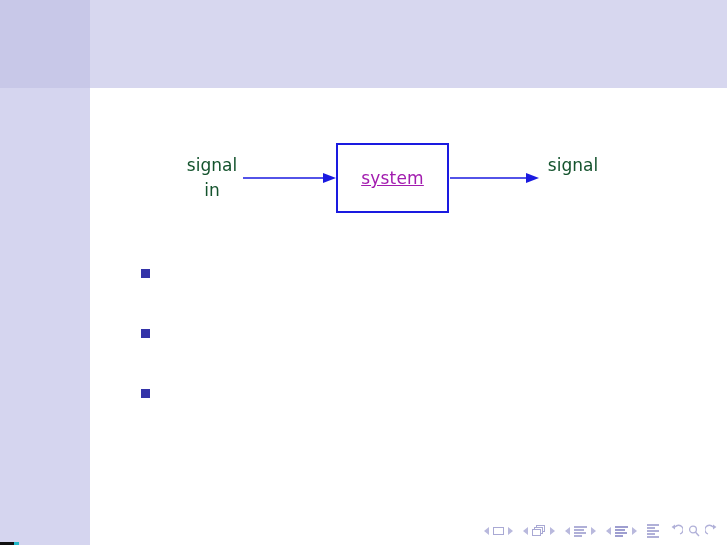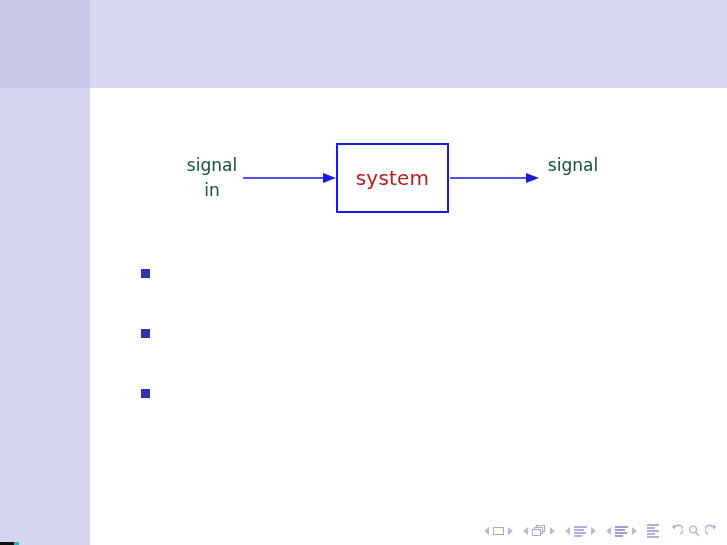--- a/index.html
+++ b/index.html
@@ -95,23 +95,24 @@
   }
   .sys-box-label {
     position: absolute;
     left: 336px;
     top: 143px;
     width: 113px;
     height: 70px;
     display: flex;
     align-items: center;
     justify-content: center;
-    font-size: 20px;
-    color: #b91c1c;
+    font-size: 17px;
+    color: #a21caf;
     letter-spacing: 0.2px;
+    text-decoration: underline;
   }
 
   .sig-label {
     position: absolute;
     text-align: center;
     font-size: 17px;
     color: #14532d;
     line-height: 25px;
   }
   .sig-in {

